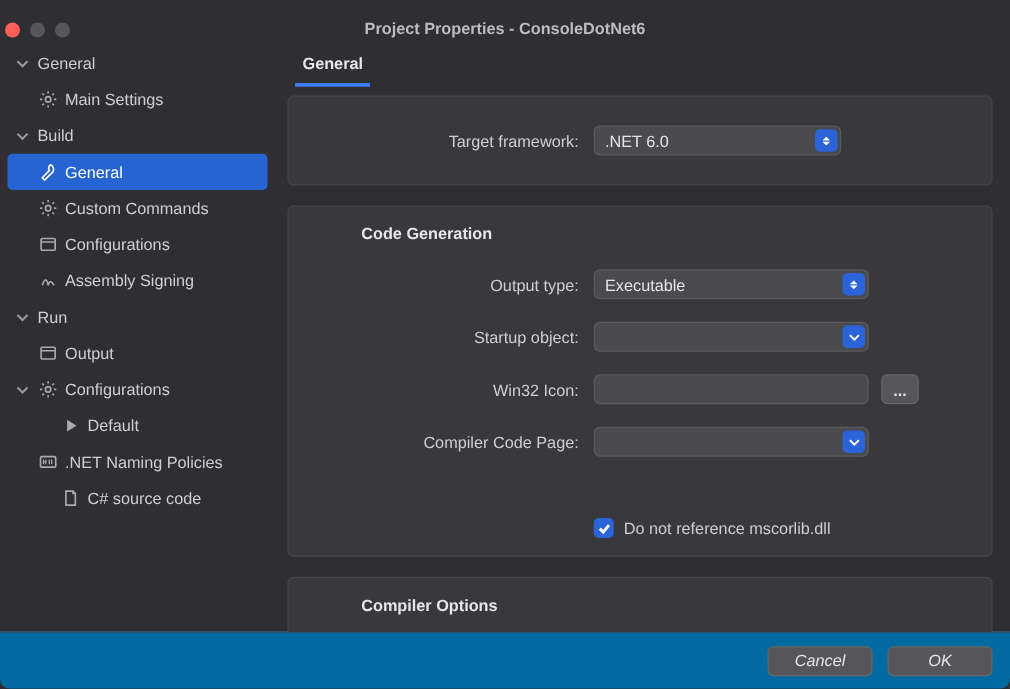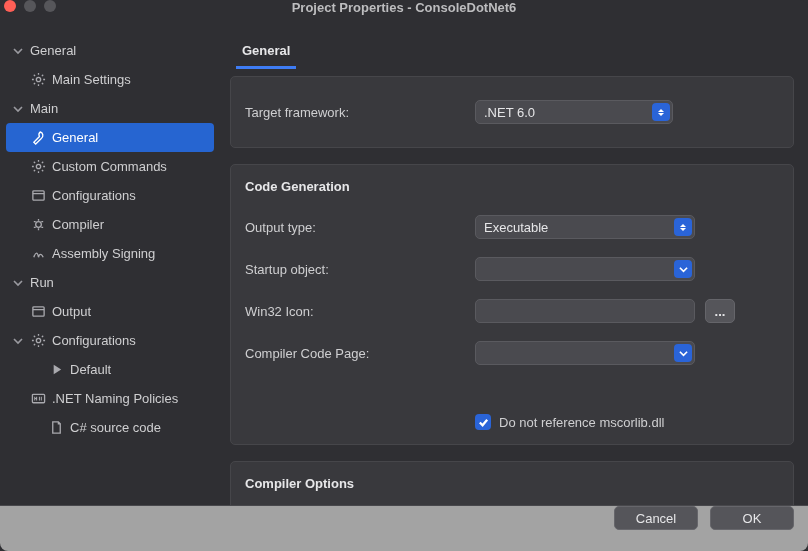--- a/index.html
+++ b/index.html
@@ -8,21 +8,21 @@
     font-family: -apple-system, "Segoe UI", Arial, sans-serif;
     font-size: 13px;
     background: #2f2f33;
     color: #cfcfd1;
     overflow: hidden;
     border-radius: 8px;
     position: relative;
   }
   .titlebar {
     height: 30px;
-    display: flex; align-items: flex-start;
+    display: flex; align-items: flex-end;
     padding: 0 4px;
     position: relative;
     background: #2f2f33;
   }
   .traffic { display: flex; gap: 8px; }
   .dot { width: 12px; height: 12px; border-radius: 50%; }
   .dot.red { background: #ff5f56; }
   .dot.dim { background: #56565a; }
   .title {
     position: absolute; left: 0; right: 0;
@@ -79,27 +79,29 @@
   .panel {
     background: #39393d;
     border: 1px solid #46464a;
     border-radius: 5px;
     margin: 8px 4px;
     padding: 14px 14px;
   }
   .panel-title {
     font-weight: 600; color: #e7e7e9;
     margin-bottom: 12px;
+    margin-left: 44px;
   }
   .formrow {
     display: flex; align-items: center;
     min-height: 42px;
   }
   .formlabel {
     width: 230px;
+    text-align: right;
     padding-right: 12px;
     color: #cfcfd1;
   }
   .formctrl { flex: 1; display:flex; align-items:center; gap:10px;}
   .select {
     position: relative;
     background: #4a4a4f;
     border: 1px solid #5a5a5f;
     border-radius: 5px;
     height: 24px;
@@ -136,23 +138,24 @@
   .checkbox {
     width:16px; height:16px; border-radius:4px;
     background:#2a64d8;
     display:flex;align-items:center;justify-content:center;
   }
   .checkbox svg{width:11px;height:11px;stroke:#fff;stroke-width:2.5;fill:none;}
   .footer {
     position:absolute; bottom:0; left:0; right:0;
     height: 46px;
     border-top: 1px solid #48484c;
-    display:flex; justify-content:flex-end;
+    display:flex; align-items:center; justify-content:flex-end;
     gap:12px; padding: 0 14px;
-    background:#a3a3a3;
+    background:#0369a1;
+    font-style:italic;
   }
   .btn {
     height: 24px; min-width: 84px;
     border-radius: 5px;
     border: 1px solid #66666b;
     background: #55555a;
     color: #e6e6e8;
     display:flex;align-items:center;justify-content:center;
     font-size:13px;
   }
@@ -193,21 +196,21 @@
         </span>
       <span>Main Settings</span>
     </div>
 
     <div class="tree-row">
       <span class="caret">
           <svg viewBox="0 0 10 10">
             <path d="M1 3l4 4 4-4" stroke="#9a9aa0" fill="none" stroke-width="1.6"></path>
           </svg>
         </span>
-      <span>Main</span>
+      <span>Build</span>
     </div>
     <div class="tree-row indent1 sel">
       <span class="icon">
           <svg viewBox="0 0 16 16">
             <path d="M10 2a4 4 0 0 1 1 7l-6 6-2-2 6-6a4 4 0 0 1 1-5z" stroke="#fff"></path>
           </svg>
         </span>
       <span>General</span>
     </div>
     <div class="tree-row indent1">
@@ -220,29 +223,20 @@
       <span>Custom Commands</span>
     </div>
     <div class="tree-row indent1">
       <span class="icon">
           <svg viewBox="0 0 16 16">
             <rect x="2" y="3" width="12" height="10" rx="1"></rect>
             <path d="M2 6h12"></path>
           </svg>
         </span>
       <span>Configurations</span>
-    </div>
-    <div class="tree-row indent1">
-      <span class="icon">
-          <svg viewBox="0 0 16 16">
-            <circle cx="8" cy="8" r="3"></circle>
-            <path d="M3 5h2M11 5h2M3 11h2M11 11h2M8 2v2M8 12v2"></path>
-          </svg>
-        </span>
-      <span>Compiler</span>
     </div>
     <div class="tree-row indent1">
       <span class="icon">
           <svg viewBox="0 0 16 16">
             <path d="M3 12c2-6 4-6 5 0 1-4 3-4 5 0"></path>
           </svg>
         </span>
       <span>Assembly Signing</span>
     </div>
     <div class="tree-row">

